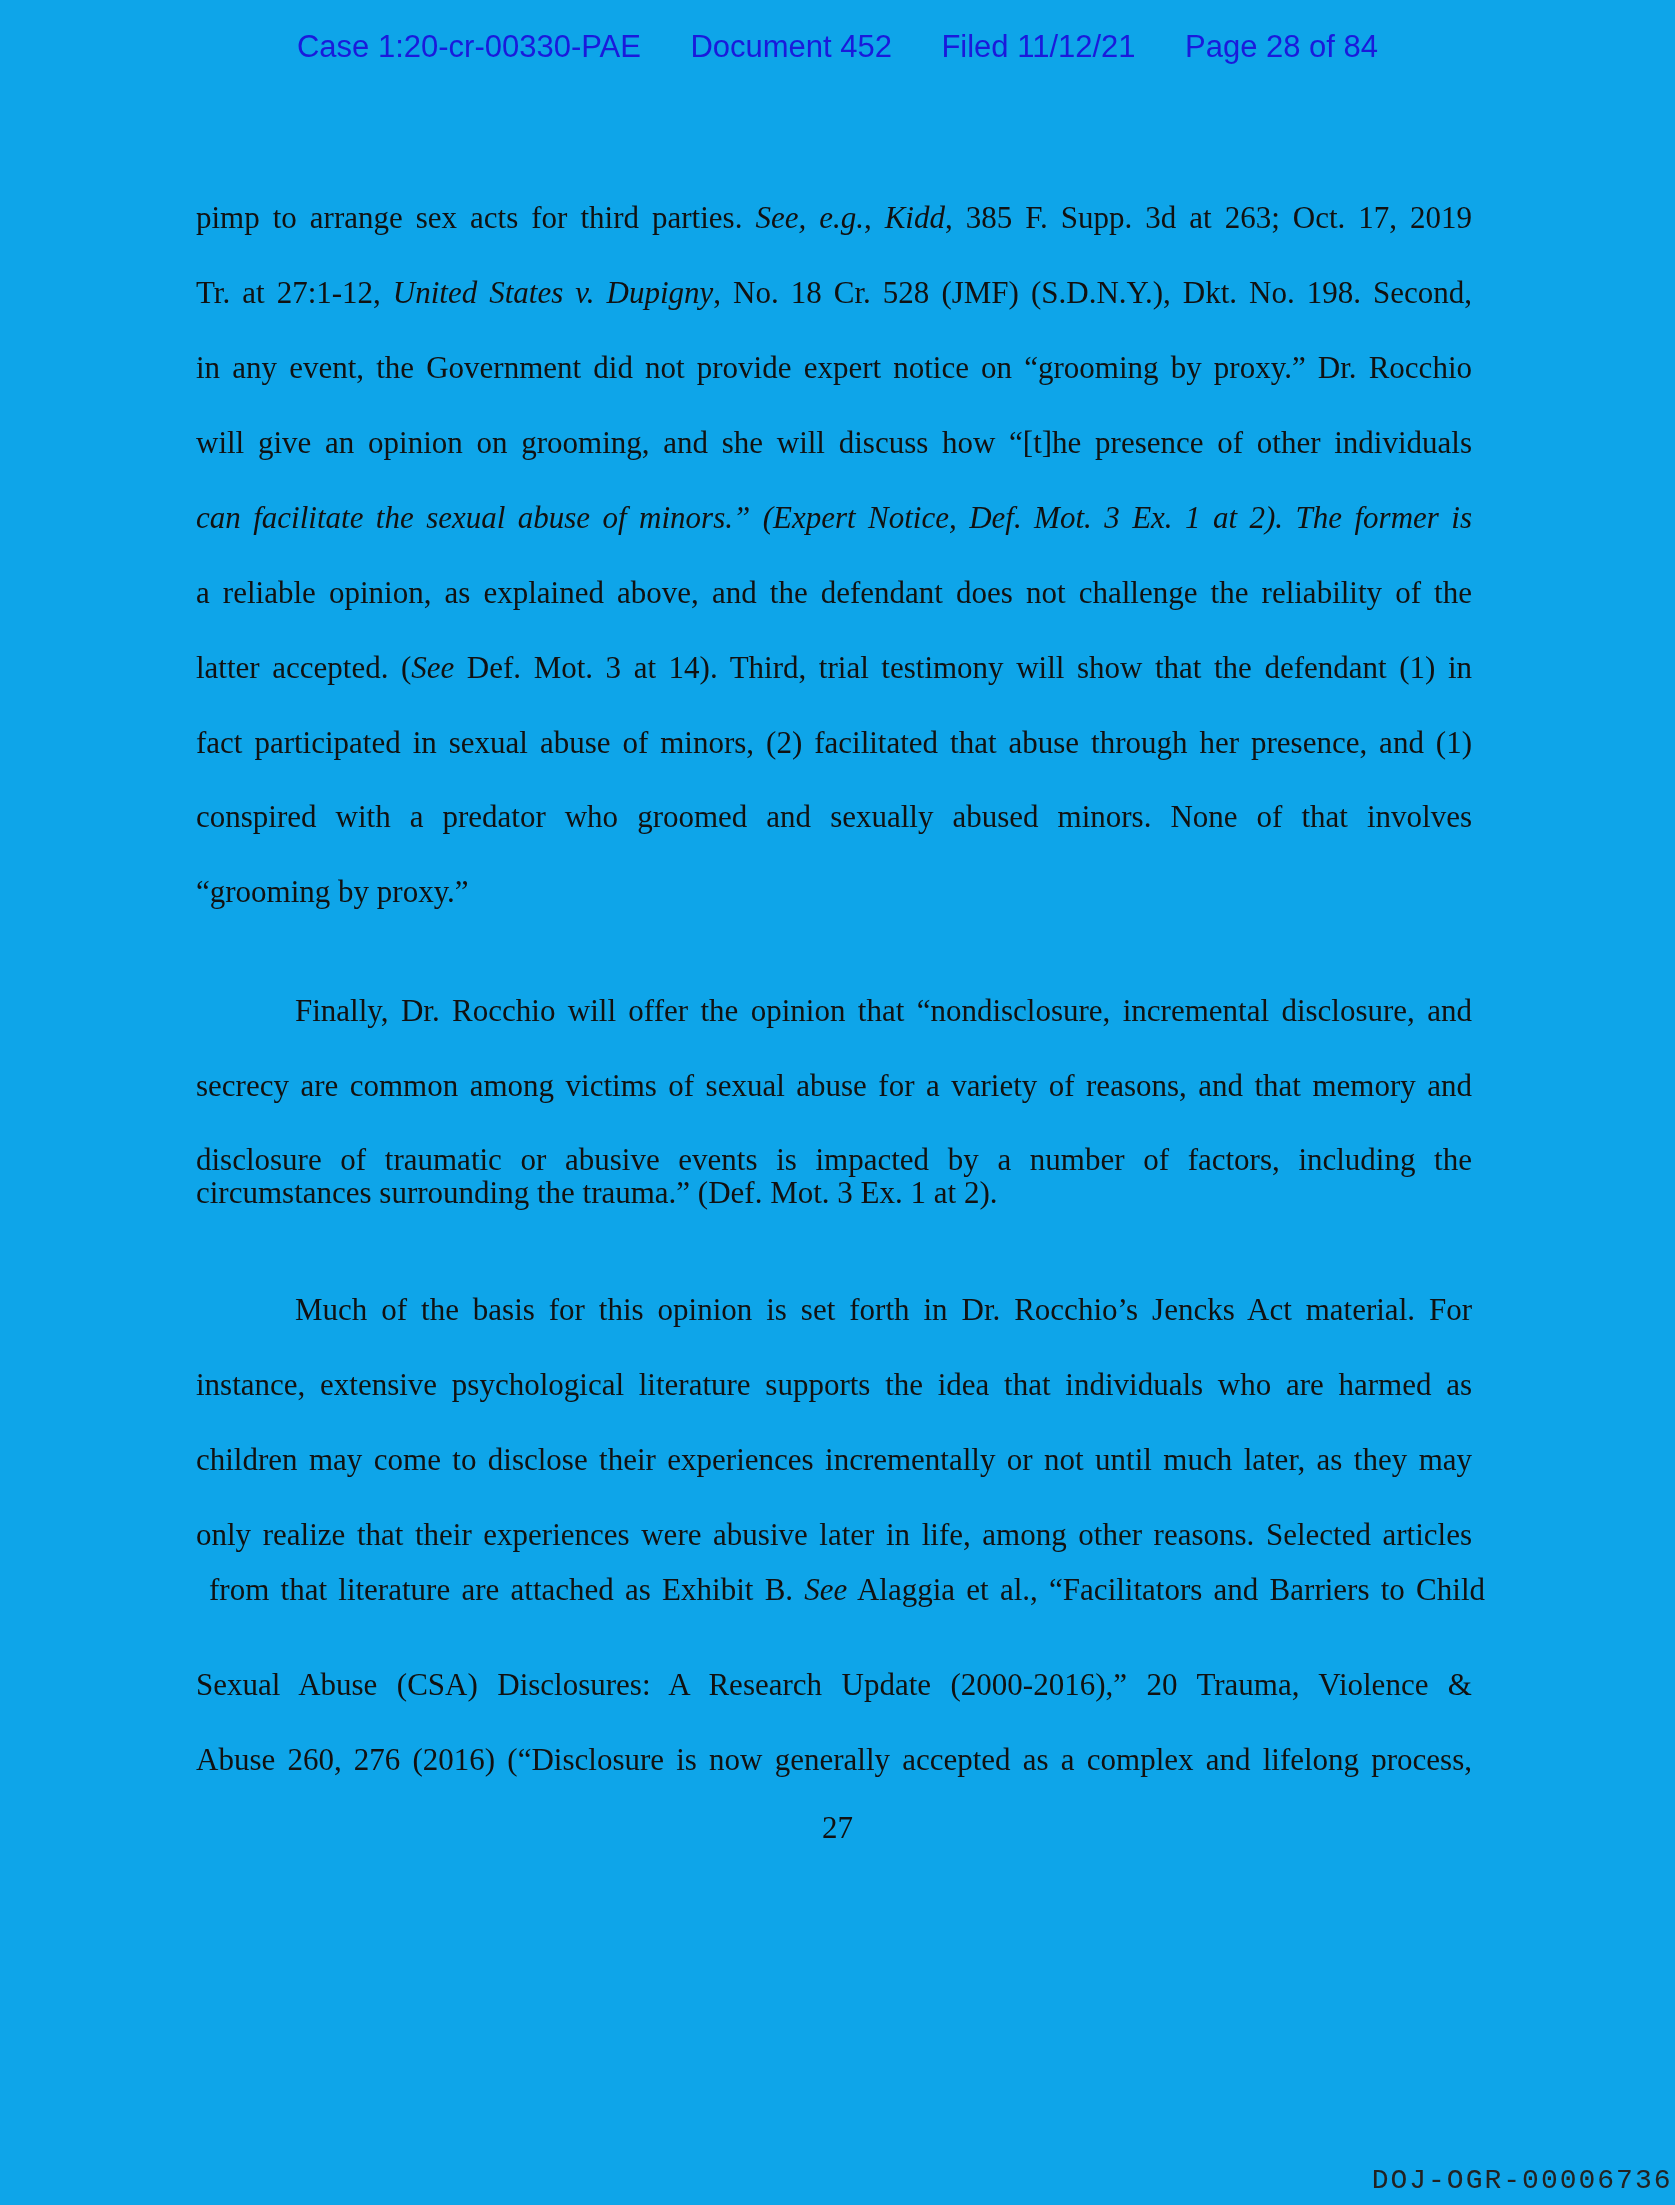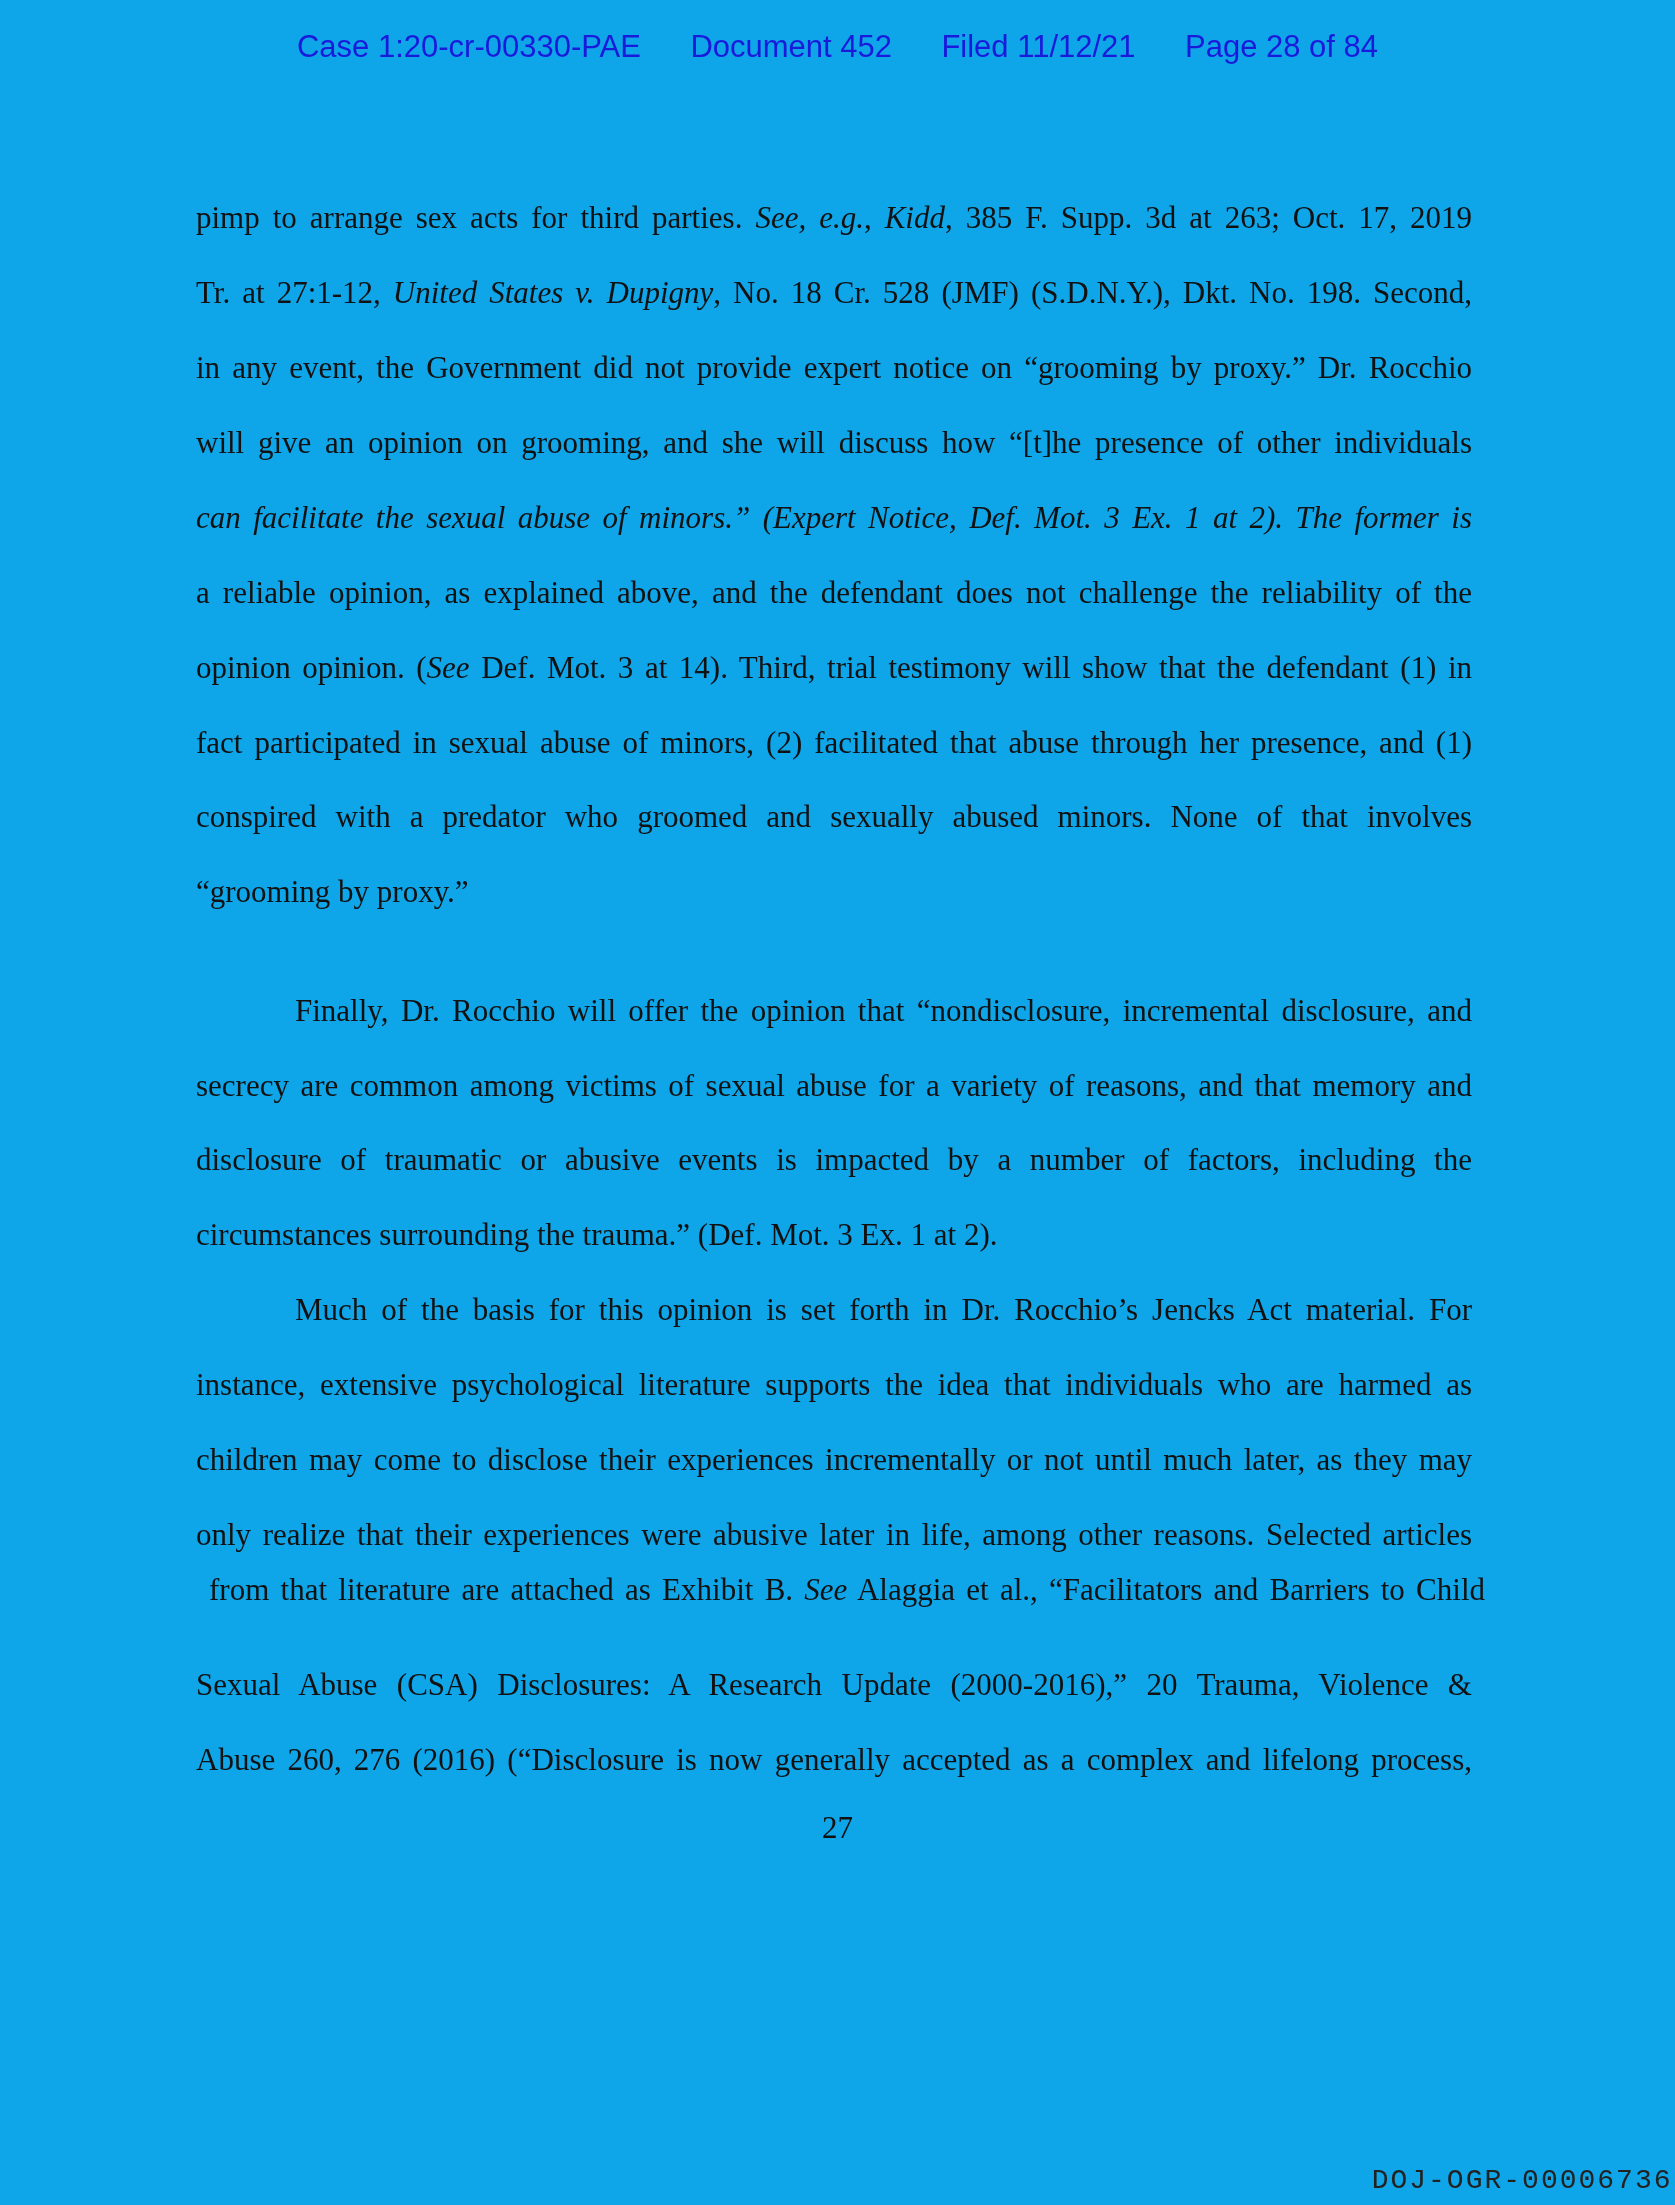--- a/index.html
+++ b/index.html
@@ -56,32 +56,32 @@
     <span>Page 28 of 84</span>
   </div>
 
   <div class="body-text" style="top:0;">
     <div class="line" style="top:198px;"><span>pimp to arrange sex acts for third parties.  </span><i>See, e.g.</i><span>, </span><i>Kidd</i><span>, 385 F. Supp. 3d at 263; Oct. 17, 2019</span></div>
     <div class="line" style="top:273px;"><span>Tr. at 27:1-12, </span><i>United States v. Dupigny</i><span>, No. 18 Cr. 528 (JMF) (S.D.N.Y.), Dkt. No. 198.  Second,</span></div>
     <div class="line" style="top:348px;">in any event, the Government did not provide expert notice on “grooming by proxy.”  Dr. Rocchio</div>
     <div class="line" style="top:423px;">will give an opinion on grooming, and she will discuss how “[t]he presence of other individuals</div>
     <div class="line" style="top:498px;font-style:italic;">can facilitate the sexual abuse of minors.”  (Expert Notice, Def. Mot. 3 Ex. 1 at 2).  The former is</div>
     <div class="line" style="top:573px;">a reliable opinion, as explained above, and the defendant does not challenge the reliability of the</div>
-    <div class="line" style="top:648px;"><span>opinion opinion.  (</span><i>See</i><span> Def. Mot. 3 at 14).  Third, trial testimony will show that the defendant (1) in</span></div>
+    <div class="line" style="top:648px;"><span>latter accepted.  (</span><i>See</i><span> Def. Mot. 3 at 14).  Third, trial testimony will show that the defendant (1) in</span></div>
     <div class="line" style="top:723px;">fact participated in sexual abuse of minors, (2) facilitated that abuse through her presence, and (1)</div>
     <div class="line" style="top:797px;">conspired with a predator who groomed and sexually abused minors.  None of that involves</div>
     <div class="line last" style="top:872px;">“grooming by proxy.”</div>
   </div>
 
 
   <div class="body-text" style="top:0;">
     <div class="line indent" style="top:991px;">Finally, Dr. Rocchio will offer the opinion that “nondisclosure, incremental disclosure, and</div>
     <div class="line" style="top:1066px;">secrecy are common among victims of sexual abuse for a variety of reasons, and that memory and</div>
     <div class="line" style="top:1140px;">disclosure of traumatic or abusive events is impacted by a number of factors, including the</div>
-    <div class="line last" style="top:1215px;">circumstances surrounding the trauma.”  (Def. Mot. 3 Ex. 1 at 2).</div>
+    <div class="line last" style="top:1173px;">circumstances surrounding the trauma.”  (Def. Mot. 3 Ex. 1 at 2).</div>
   </div>
 
   <div class="body-text" style="top:0;">
     <div class="line indent" style="top:1290px;">Much of the basis for this opinion is set forth in Dr. Rocchio’s Jencks Act material.  For</div>
     <div class="line" style="top:1365px;">instance, extensive psychological literature supports the idea that individuals who are harmed as</div>
     <div class="line" style="top:1440px;">children may come to disclose their experiences incrementally or not until much later, as they may</div>
     <div class="line" style="top:1515px;">only realize that their experiences were abusive later in life, among other reasons.  Selected articles</div>
     <div class="line" style="top:1570px;margin-left:13px;"><span>from that literature are attached as Exhibit B.  </span><i>See</i><span> Alaggia et al., “Facilitators and Barriers to Child</span></div>
     <div class="line" style="top:1665px;">Sexual Abuse (CSA) Disclosures: A Research Update (2000-2016),” 20 Trauma, Violence &amp;</div>
     <div class="line" style="top:1740px;">Abuse 260, 276 (2016) (“Disclosure is now generally accepted as a complex and lifelong process,</div>

